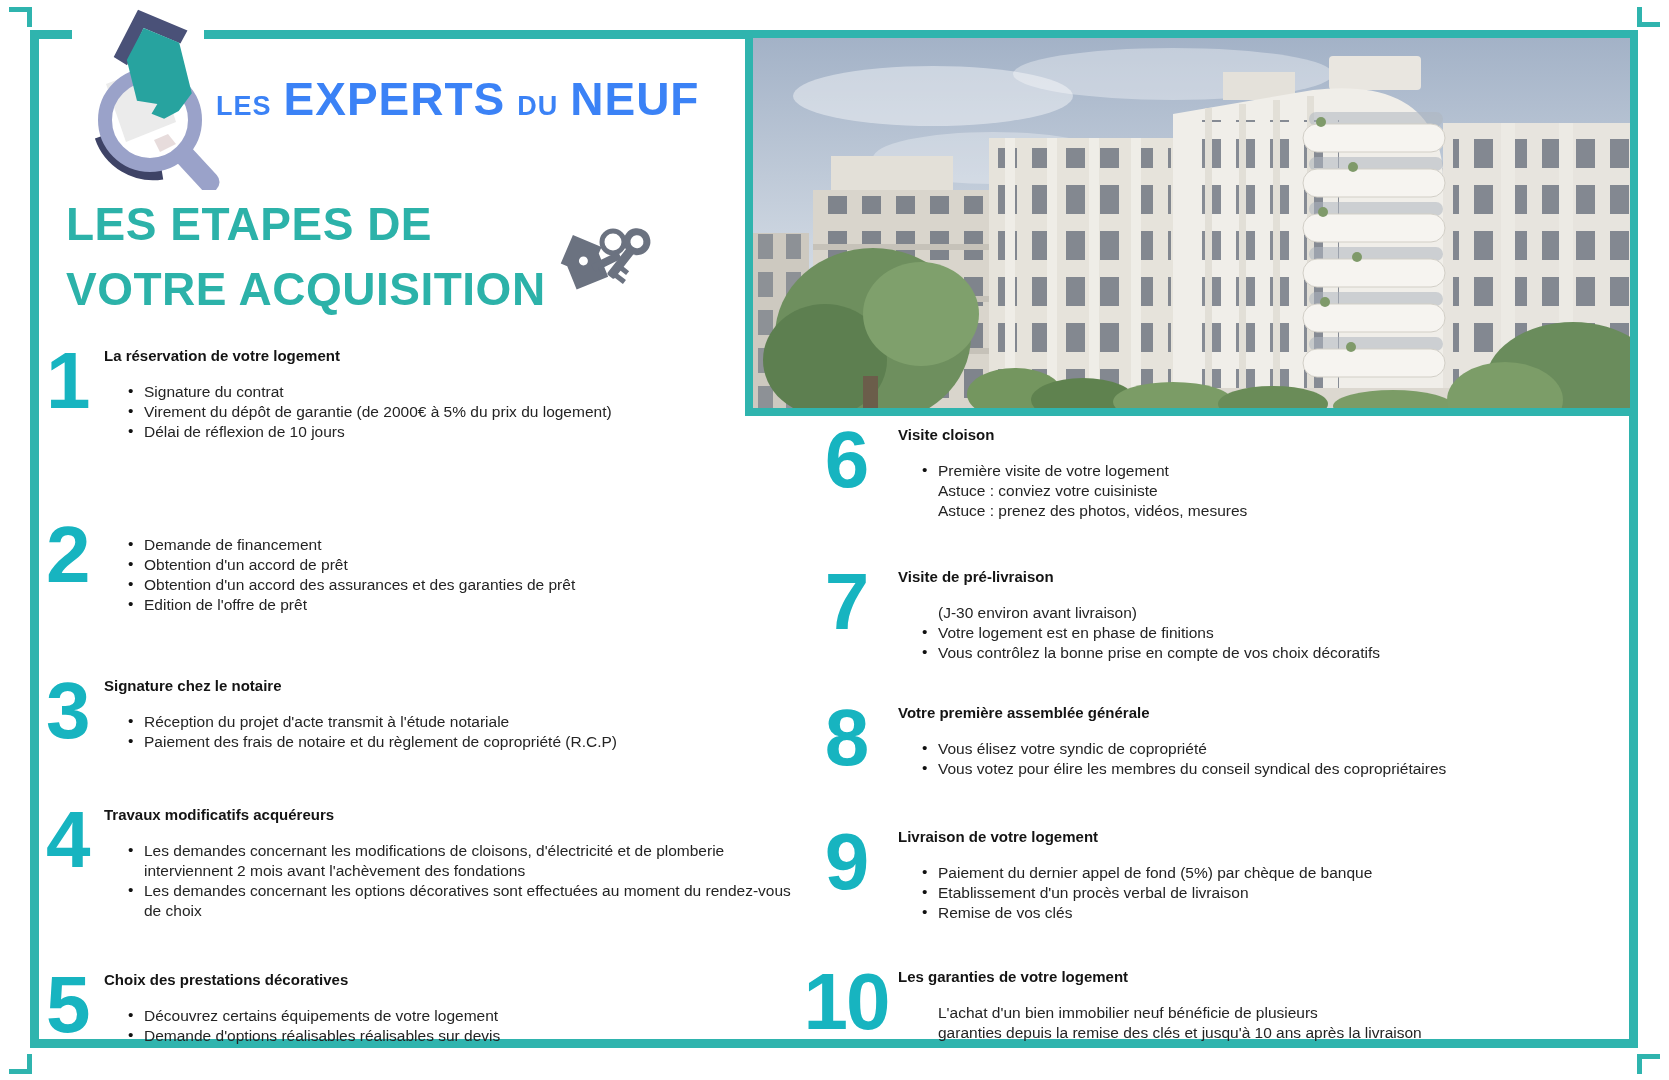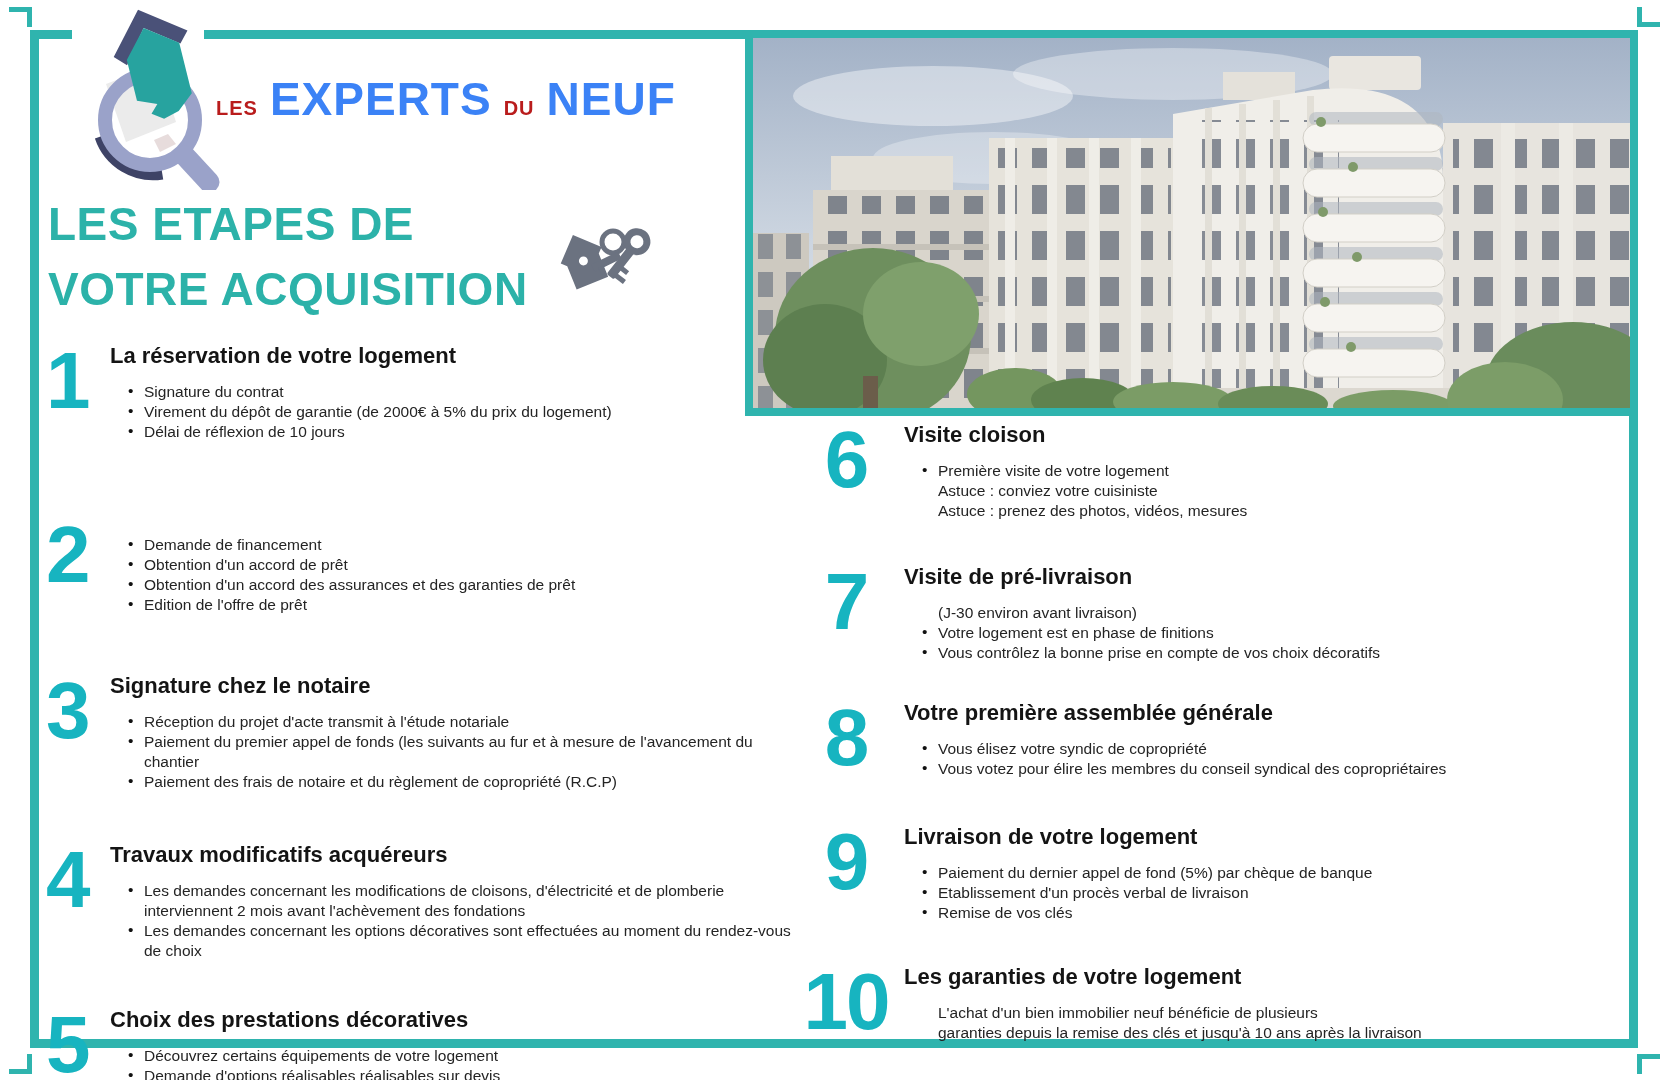--- a/index.html
+++ b/index.html
@@ -16,25 +16,25 @@
   .tick-tr{right:9px;top:7px;border-bottom:5px solid #2FB4AE;border-left:5px solid #2FB4AE;}
   .tick-br{right:9px;bottom:6px;border-top:5px solid #2FB4AE;border-left:5px solid #2FB4AE;}
   .tick-bl{left:9px;bottom:6px;border-bottom:5px solid #2FB4AE;border-right:5px solid #2FB4AE;}
 
   
   .logo-wrap{position:absolute;left:58px;top:0px;width:170px;height:190px;z-index:4;}
   .logo-wrap::before{content:"";position:absolute;left:14px;top:0;width:132px;height:188px;background:#fff;}
   .logo-svg{position:absolute;left:0;top:0;}
 
   .brand{position:absolute;left:216px;top:72px;display:flex;align-items:baseline;gap:12px;z-index:4;white-space:nowrap;}
-  .brand .b-small{color:#b91c1c;font-weight:700;font-size:20px;letter-spacing:1px;}
+  .brand .b-small{color:#3b82f6;font-weight:700;font-size:27px;letter-spacing:1px;}
   .brand .b-big{color:#3b82f6;font-weight:700;font-size:46px;letter-spacing:1px;}
 
   
-  .main-title{position:absolute;left:48px;top:192px;font-size:46px;font-weight:700;
+  .main-title{position:absolute;left:66px;top:192px;font-size:46px;font-weight:700;
               color:#2CB2A9;line-height:65px;letter-spacing:0.5px;z-index:2;}
 
   .keys-wrap{position:absolute;left:556px;top:214px;z-index:2;}
 
   
   .hero{position:absolute;left:745px;top:30px;width:893px;height:386px;
         border:8px solid #2FB4AE;box-sizing:border-box;background:#cfd8e2;z-index:3;}
   .hero svg{display:block;width:100%;height:100%;}
 
   
@@ -43,21 +43,21 @@
   .col-right{left:800px;top:424px;width:760px;}
 
   .step{display:flex;align-items:flex-start;}
   .step-number{flex:0 0 auto;font-weight:700;color:#17B4C0;font-size:80px;line-height:0.82;
                letter-spacing:-2px;margin-top:3px;}
   .col-left .step-number{width:52px;text-align:left;}
   .col-right .step-number{width:92px;text-align:center;}
   .step-body{margin-left:6px;}
   .col-left .step-body{width:712px;}
   .col-right .step-body{width:650px;}
-  .step-title{font-size:22px;font-weight:700;color:#141414;line-height:21px;margin-left:6px;}
+  .step-title{font-size:15px;font-weight:700;color:#141414;line-height:21px;}
   .step-list{margin:16px;padding:0;list-style:none;font-size:15.5px;color:#242424;line-height:20px;}
   .step-list li{position:relative;padding-left:24px;}
   .step-list li.bullet::before{content:"\2022";position:absolute;left:8px;top:-1px;color:#111;}
 
   .col-left  .step:nth-child(1){margin-bottom:61px;}
   .col-left  .step:nth-child(2){margin-bottom:44px;}
   .col-left  .step:nth-child(3){margin-bottom:36px;}
   .col-left  .step:nth-child(4){margin-bottom:32px;}
   .col-right .step:nth-child(1){margin-bottom:29px;}
   .col-right .step:nth-child(2){margin-bottom:23px;}
@@ -256,21 +256,20 @@
             <li class="bullet">Edition de l'offre de prêt</li>
           </ul>
         </div>
       </div>
       <div class="step">
         <div class="step-number">3</div>
         <div class="step-body">
           <div class="step-title">Signature chez le notaire</div>
           <ul class="step-list">
             <li class="bullet">Réception du projet d'acte transmit à l'étude notariale</li>
-            <li class="bullet">Paiement du premier appel de fonds (les suivants au fur et à mesure de l'avancement du chantier</li>
             <li class="bullet">Paiement des frais de notaire et du règlement de copropriété (R.C.P)</li>
           </ul>
         </div>
       </div>
       <div class="step">
         <div class="step-number">4</div>
         <div class="step-body">
           <div class="step-title">Travaux modificatifs acquéreurs</div>
           <ul class="step-list">
             <li class="bullet">Les demandes concernant les modifications de cloisons, d'électricité et de plomberie interviennent 2 mois avant l'achèvement des fondations</li>

